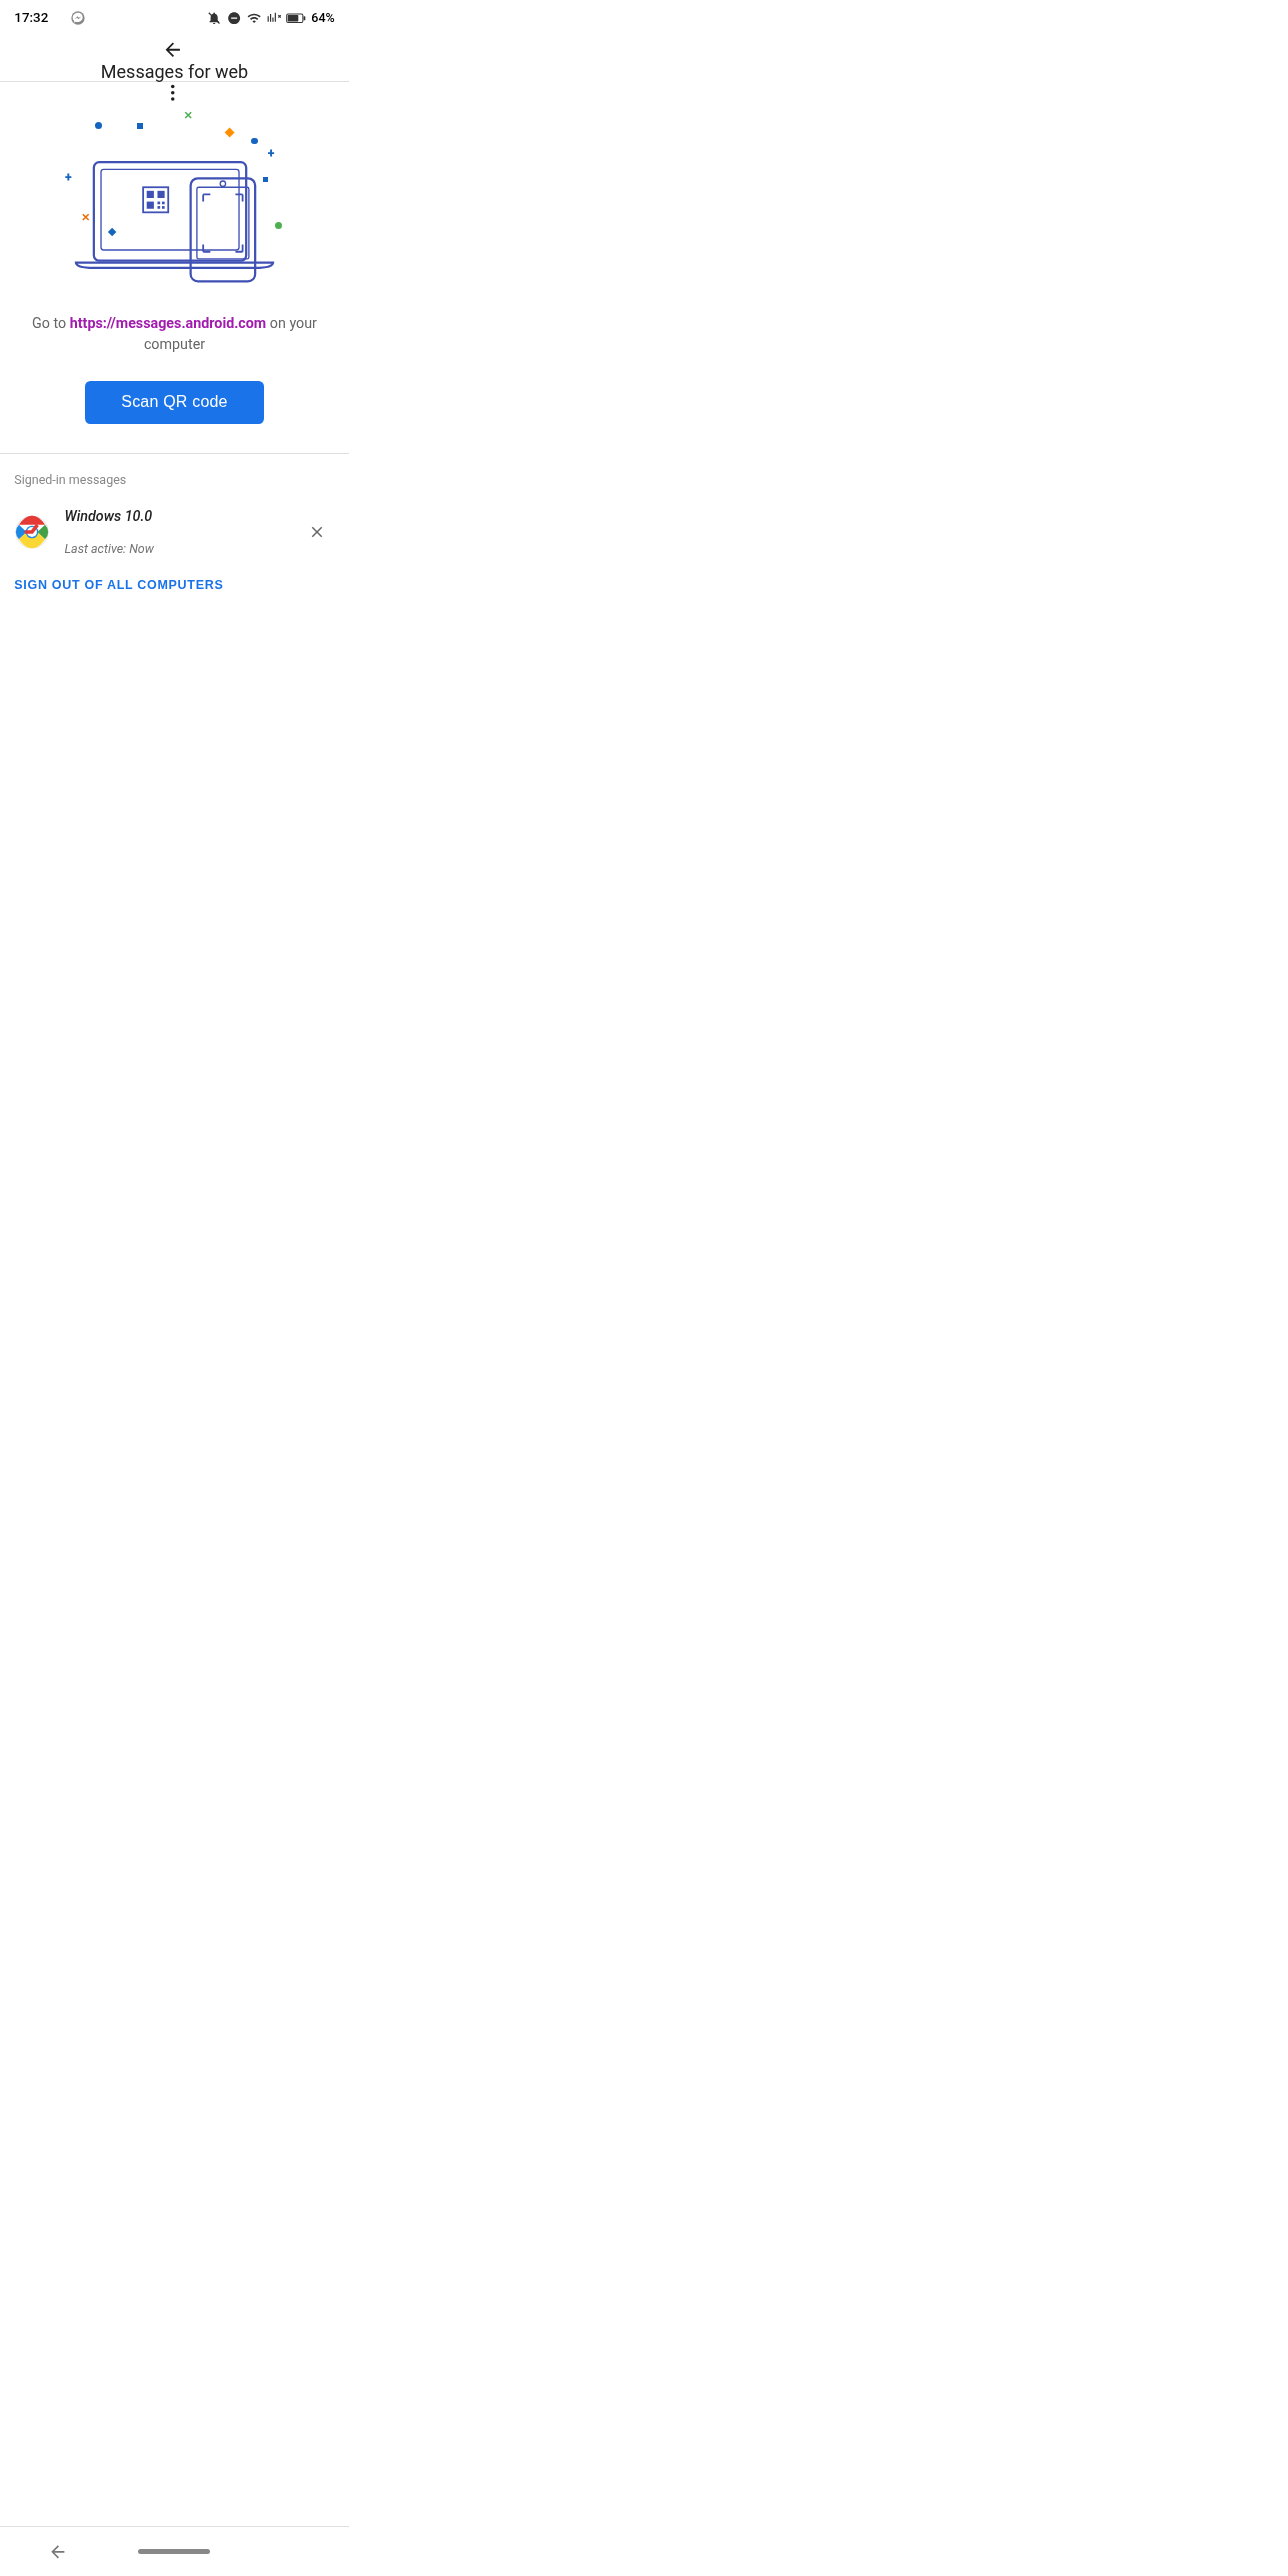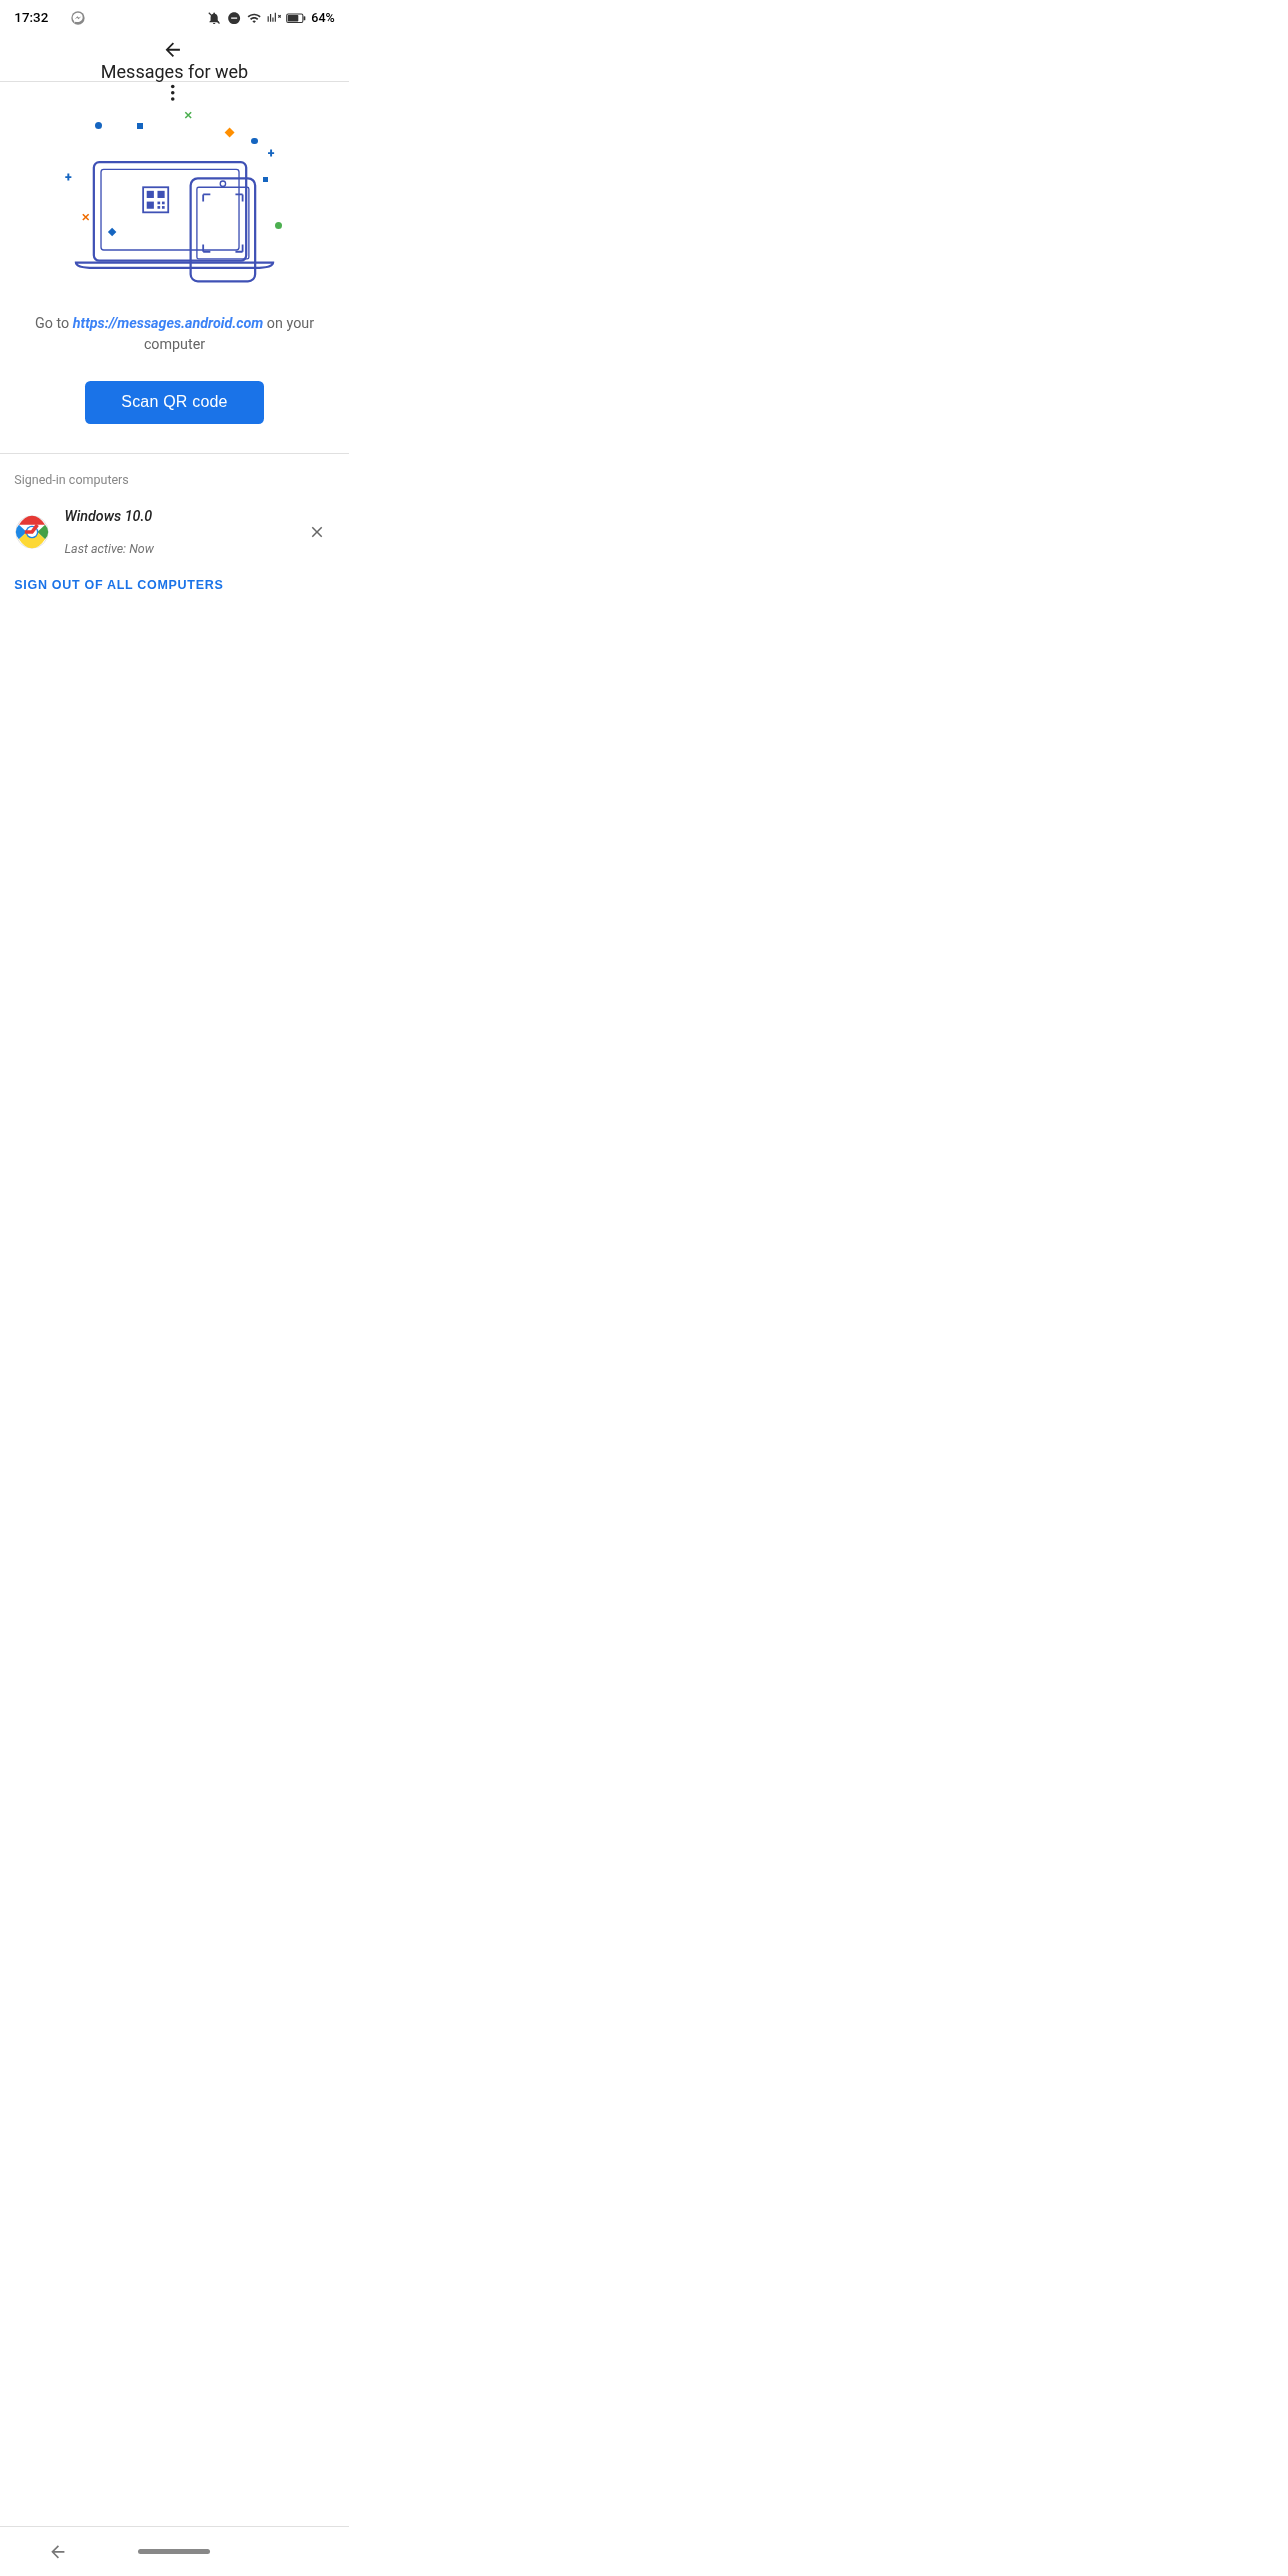--- a/index.html
+++ b/index.html
@@ -101,22 +101,21 @@
 
     .hero-text {
       font-size: 14.3px;
       color: #666;
       text-align: center;
       line-height: 1.5;
       margin-bottom: 25px;
     }
     .hero-text strong {
       font-weight: 700;
-      color: #3b82f6;
-      font-style: italic;
+      color: #a21caf;
     }
 
     .scan-btn {
       background: #1a73e8;
       color: #fff;
       border: none;
       border-radius: 5.4px;
       padding: 12.5px 36px;
       font-size: 16px;
       font-weight: 500;
@@ -341,21 +340,21 @@
   </div>
 
   <p class="hero-text">
     <span>Go to </span><strong>https://messages.android.com</strong><span> on your computer</span>
   </p>
 
   <button class="scan-btn">Scan QR code</button>
 </div>
 
 <div class="computers-section">
-  <div class="section-label">Signed-in computers</div>
+  <div class="section-label">Signed-in messages</div>
 
   <div class="computer-row">
 
     <div class="chrome-icon">
       <svg width="36" height="36" viewBox="0 0 40 40" xmlns="http://www.w3.org/2000/svg">
         <circle cx="20" cy="20" r="20" fill="#fff"></circle>
 
         <circle cx="20" cy="20" r="18" fill="none" stroke="#e0e0e0" stroke-width="1"></circle>
 
         <path d="M5.5 12 Q12 2 20 2 Q28 2 34.5 12 Z" fill="#e53935"></path>

